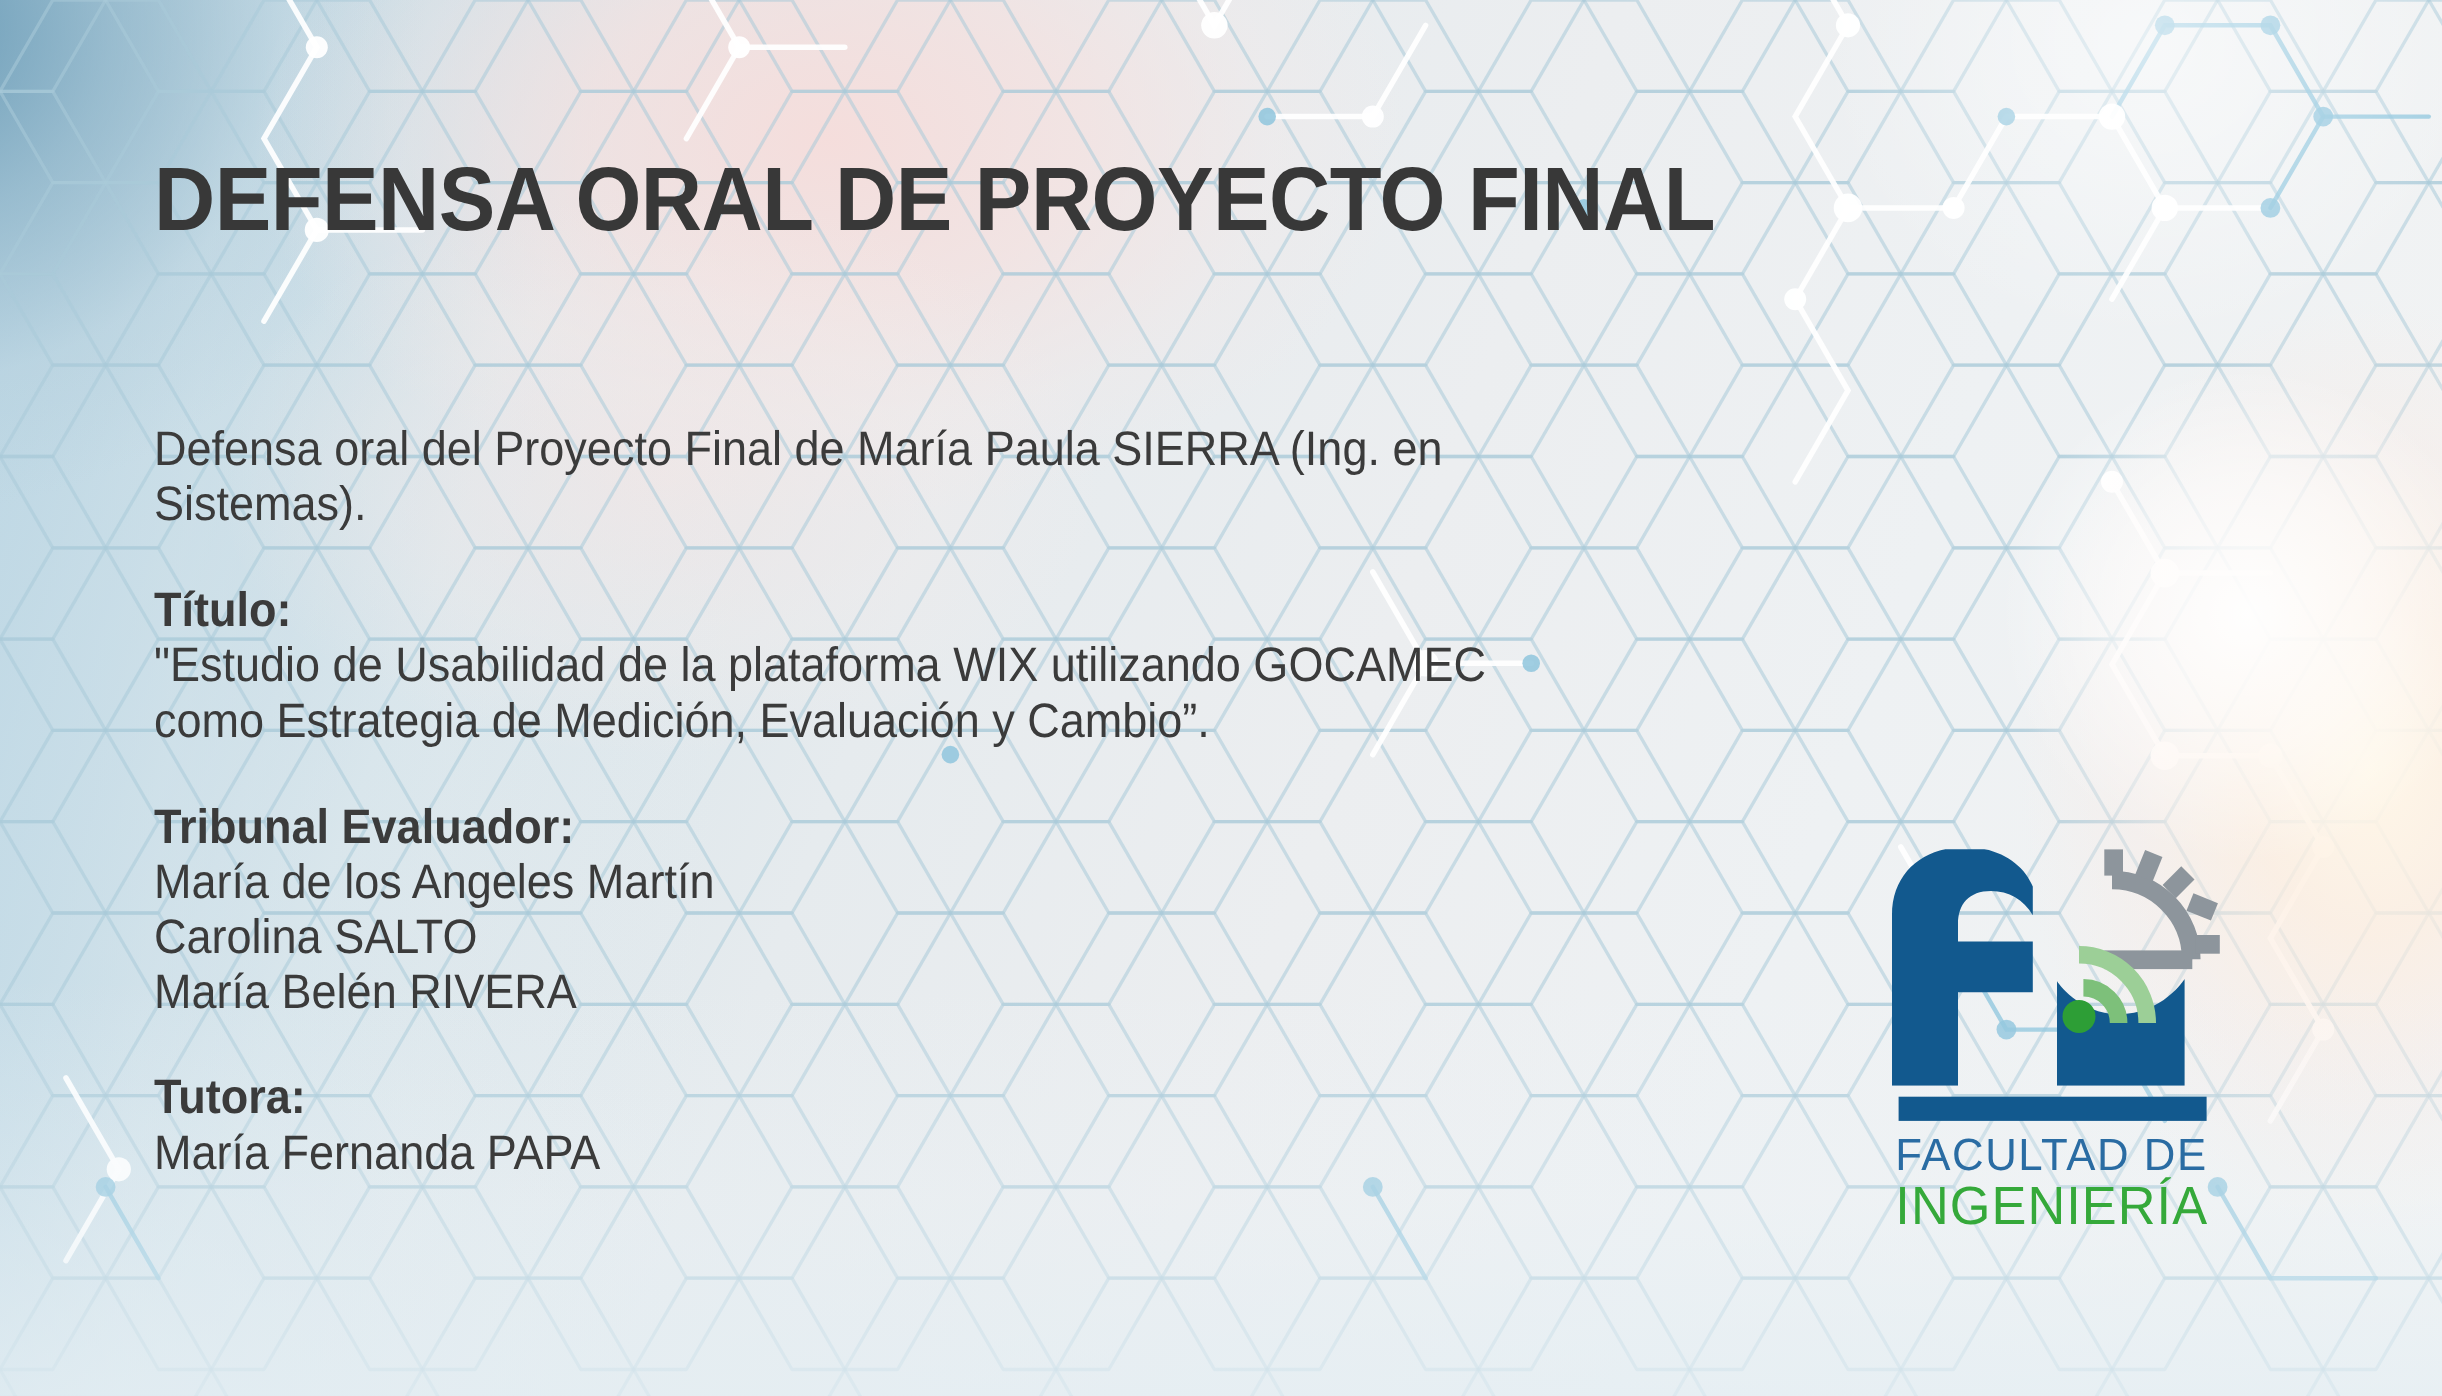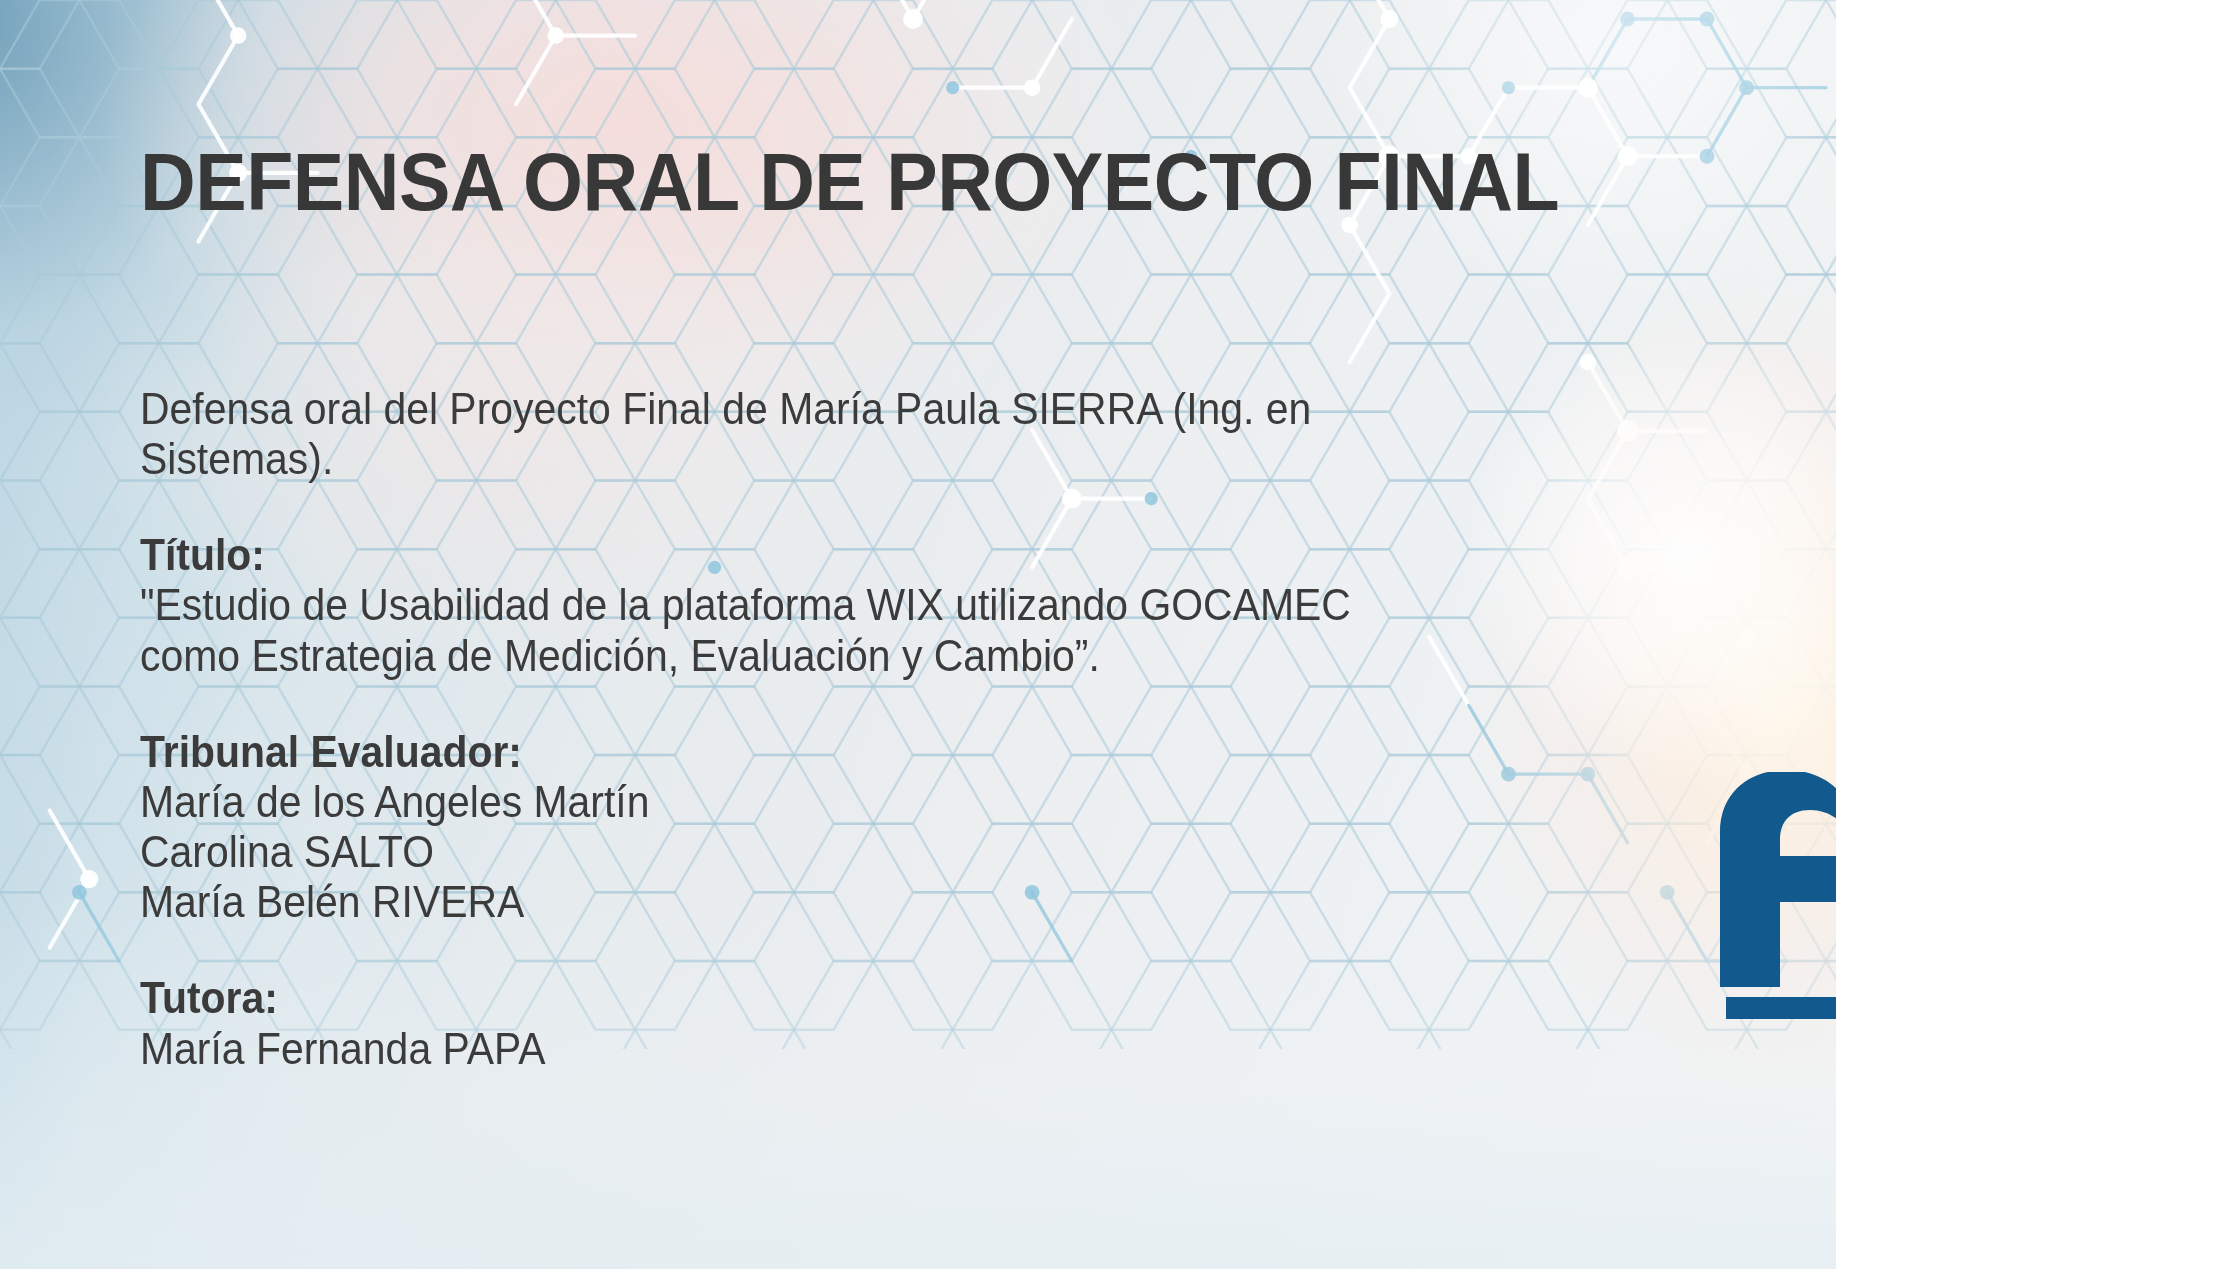--- a/index.html
+++ b/index.html
@@ -6,21 +6,21 @@
     margin: 0;
     padding: 0;
     background: #ffffff;
   }
   body {
     font-family: "Liberation Sans", sans-serif;
   }
 
   #slide {
     position: relative;
-    width: 1836px;
+    width: 2220px;
     height: 1269px;
     overflow: hidden;
     background: #e8eef1;
   }
 
   
   .bg-layer {
     position: absolute;
     inset: 0;
     pointer-events: none;
@@ -593,15 +593,19 @@
       </g>
 
       <path d="M 172 96 A 62 62 0 0 1 234 158" fill="none" stroke="#9ccf97" stroke-width="16"></path>
       <path d="M 176 126 A 32 32 0 0 1 208 158" fill="none" stroke="#7dc07a" stroke-width="16"></path>
 
       <circle cx="172" cy="152" r="15" fill="#2d9e36"></circle>
     </svg>
 
     <div class="logo-bar"></div>
 
+    <div class="logo-text">
+      <span class="logo-l1">FACULTAD DE</span>
+      <span class="logo-l2">INGENIERÍA</span>
+    </div>
   </div>
 
 </div>
 
 </body></html>

